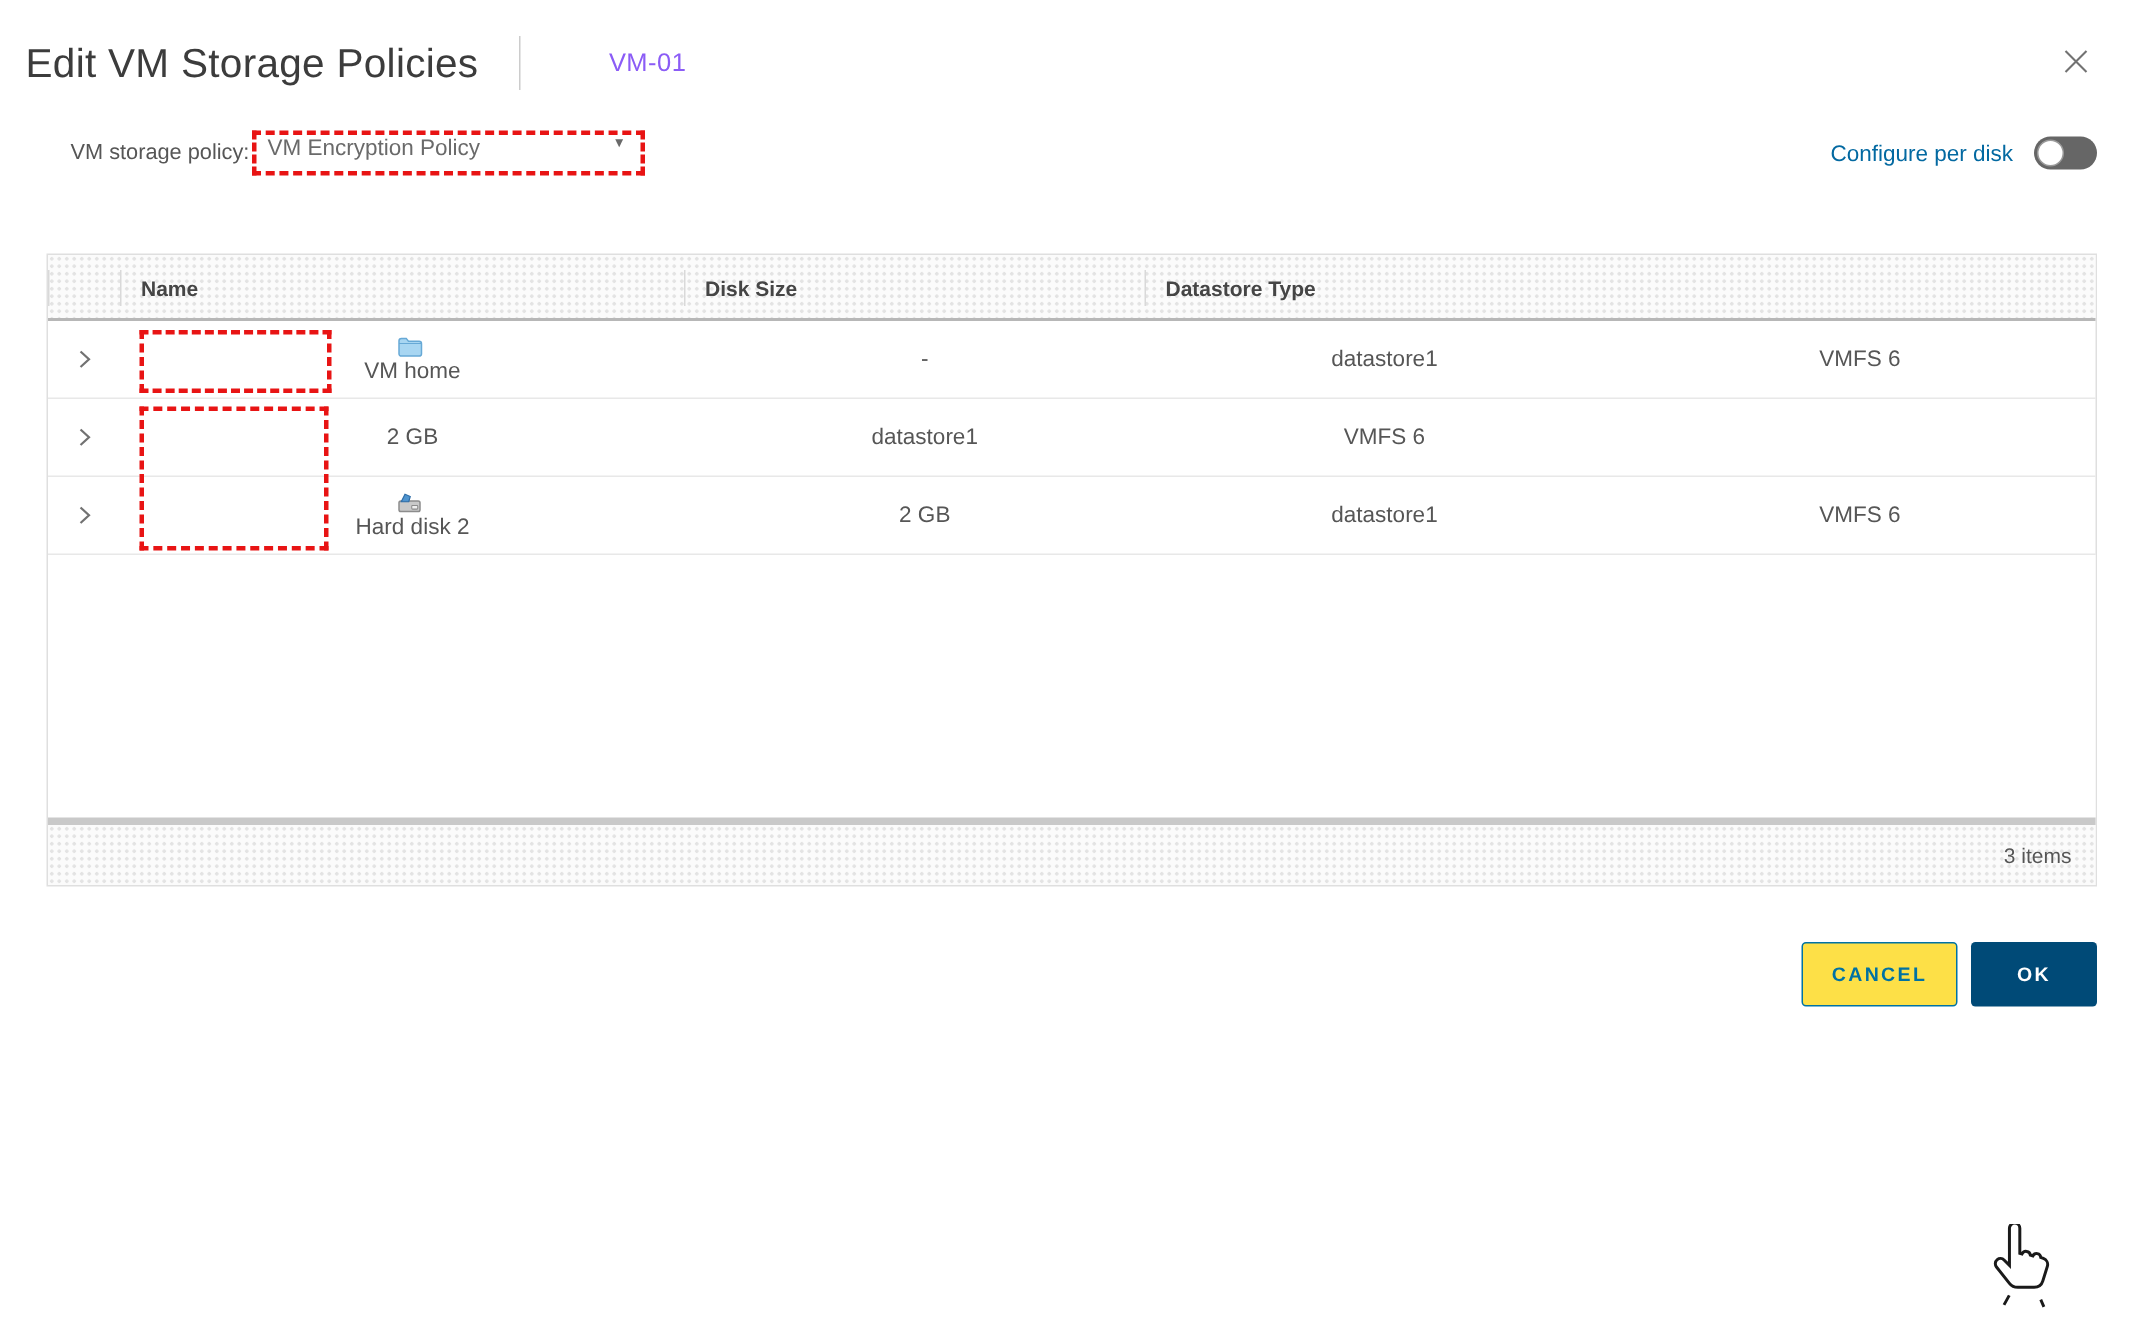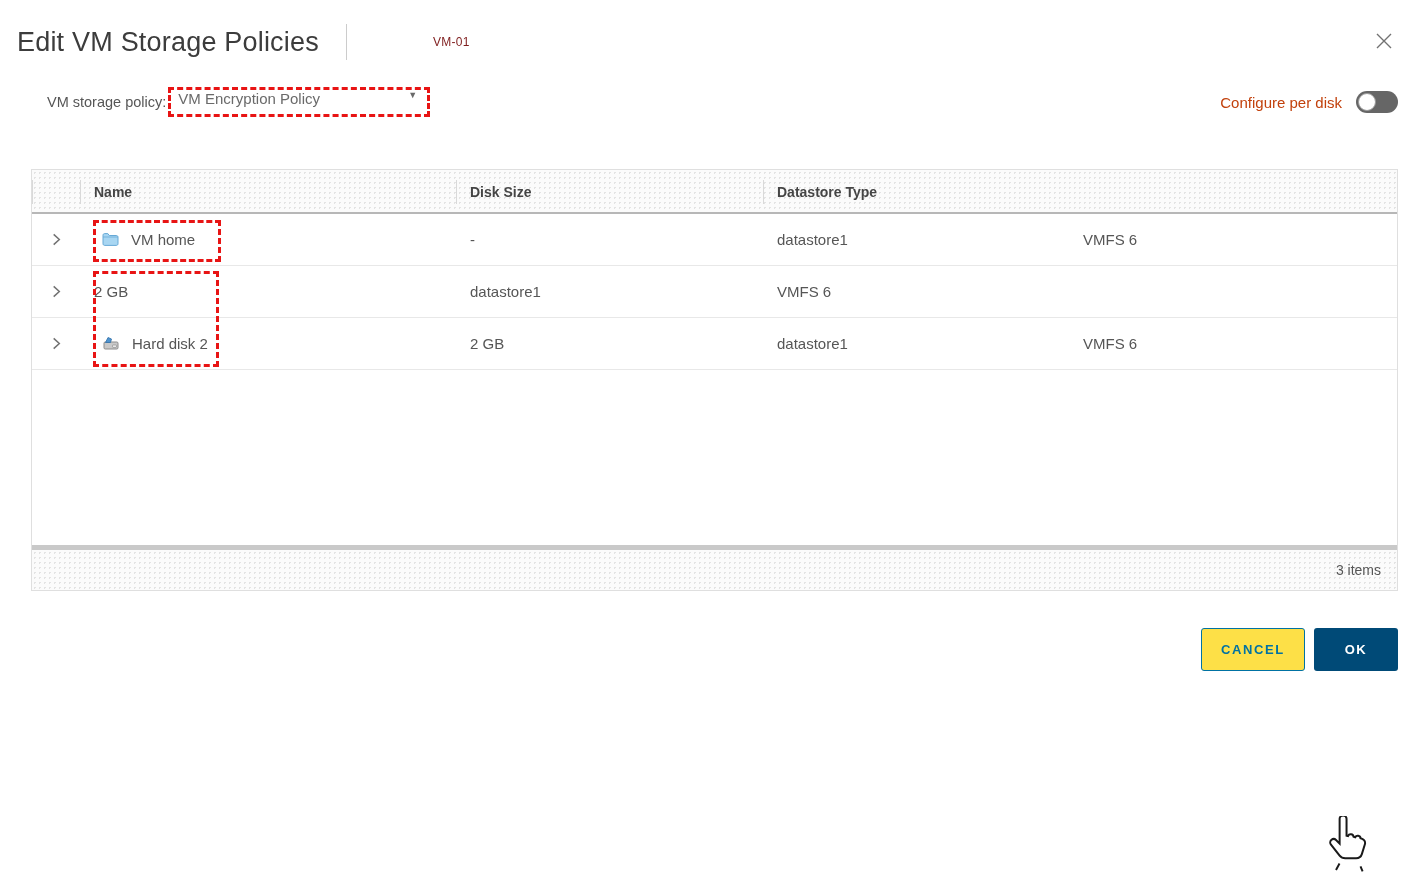--- a/index.html
+++ b/index.html
@@ -20,21 +20,21 @@
   }
   .dialog-title {
     font-size: 27px; font-weight: 300; color: #3c3c3c;
     letter-spacing: 0.2px;
   }
   .title-sep {
     width: 1px; height: 36px; background: #cccccc;
     margin: 0 0 0 27px;
   }
   .dialog-subtitle {
-    font-size: 12px; color: #7f1d1d; margin-left: 86px;
+    font-size: 17px; color: #8b5cf6; margin-left: 59px;
     letter-spacing: 0.3px;
   }
   .close-btn {
     margin-left: auto;
     width: 28px; height: 28px;
     display: flex; align-items: center; justify-content: center;
     cursor: pointer; background: none; border: none;
   }
 
   
@@ -49,21 +49,21 @@
     display: inline-flex; align-items: flex-start; justify-content: space-between;
     border: 3px dashed #e81414;
     width: 262px; height: 30px;
     padding: 0 10px 0 7px;
     margin-left: 2px;
     cursor: pointer;
   }
   .policy-select-value { font-size: 15px; color: #6a6a6a; }
   .policy-caret { font-size: 9px; color: #6a6a6a; }
   .per-disk-group { margin-left: auto; display: flex; align-items: center; }
-  .per-disk-label { font-size: 15px; color: #c2410c; margin-right: 14px; }
+  .per-disk-label { font-size: 15px; color: #0369a1; margin-right: 14px; }
   .toggle {
     width: 42px; height: 22px; border-radius: 11px;
     background: #666666; position: relative; cursor: pointer;
     border: none; display: inline-block; flex: none;
   }
   .toggle .knob {
     position: absolute; left: 2px; top: 2px;
     width: 18px; height: 18px; border-radius: 50%;
     background: #ffffff; border: 1px solid #9a9a9a;
   }
@@ -97,21 +97,21 @@
   .head-cell::before {
     content: ""; position: absolute; left: 0; top: 10px;
     width: 1px; height: 24px; background: #d9d9d9;
   }
   .body-row {
     height: 52px;
     border-bottom: 1px solid #e8e8e8;
     font-size: 15px; color: #565656;
     cursor: pointer;
   }
-  .cell { padding-left: 14px; display: flex; align-items: center; }
+  .cell { padding-left: 14px; display: flex; align-items: center; flex-direction: column; }
   .expand-cell { justify-content: center; padding-left: 0; }
   .chevron-btn { background: none; border: none; cursor: pointer; display: flex; padding: 4px; }
   .name-cell .row-icon { margin: 0 12px 0 8px; display: inline-flex; flex: none; }
   .grid-filler { flex: 1; background: #ffffff; }
   .grid-scrollbar { height: 5px; background: #c9c9c9; }
   .grid-footer {
     height: 40px;
     background-color: #fbfbfb;
     background-image: radial-gradient(circle, #e3e3e3 1px, transparent 1px);
     background-size: 5px 5px;

